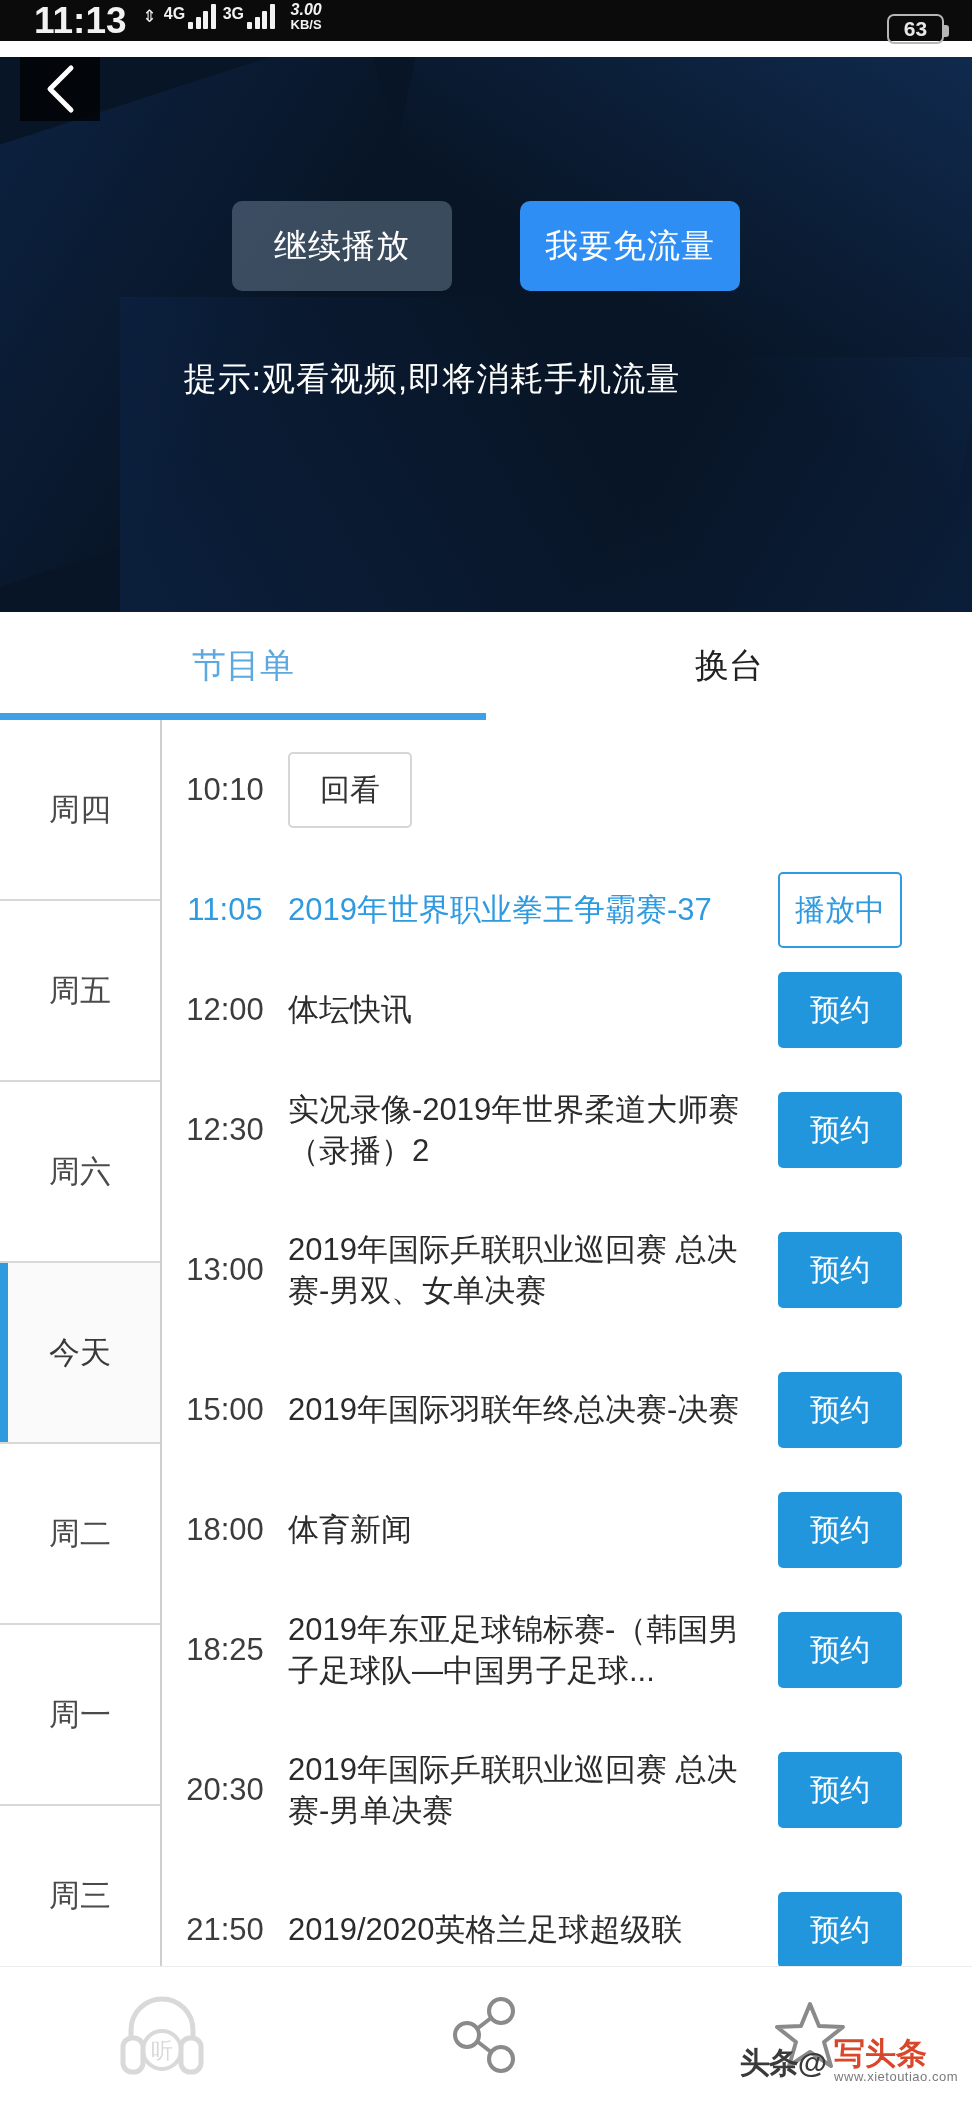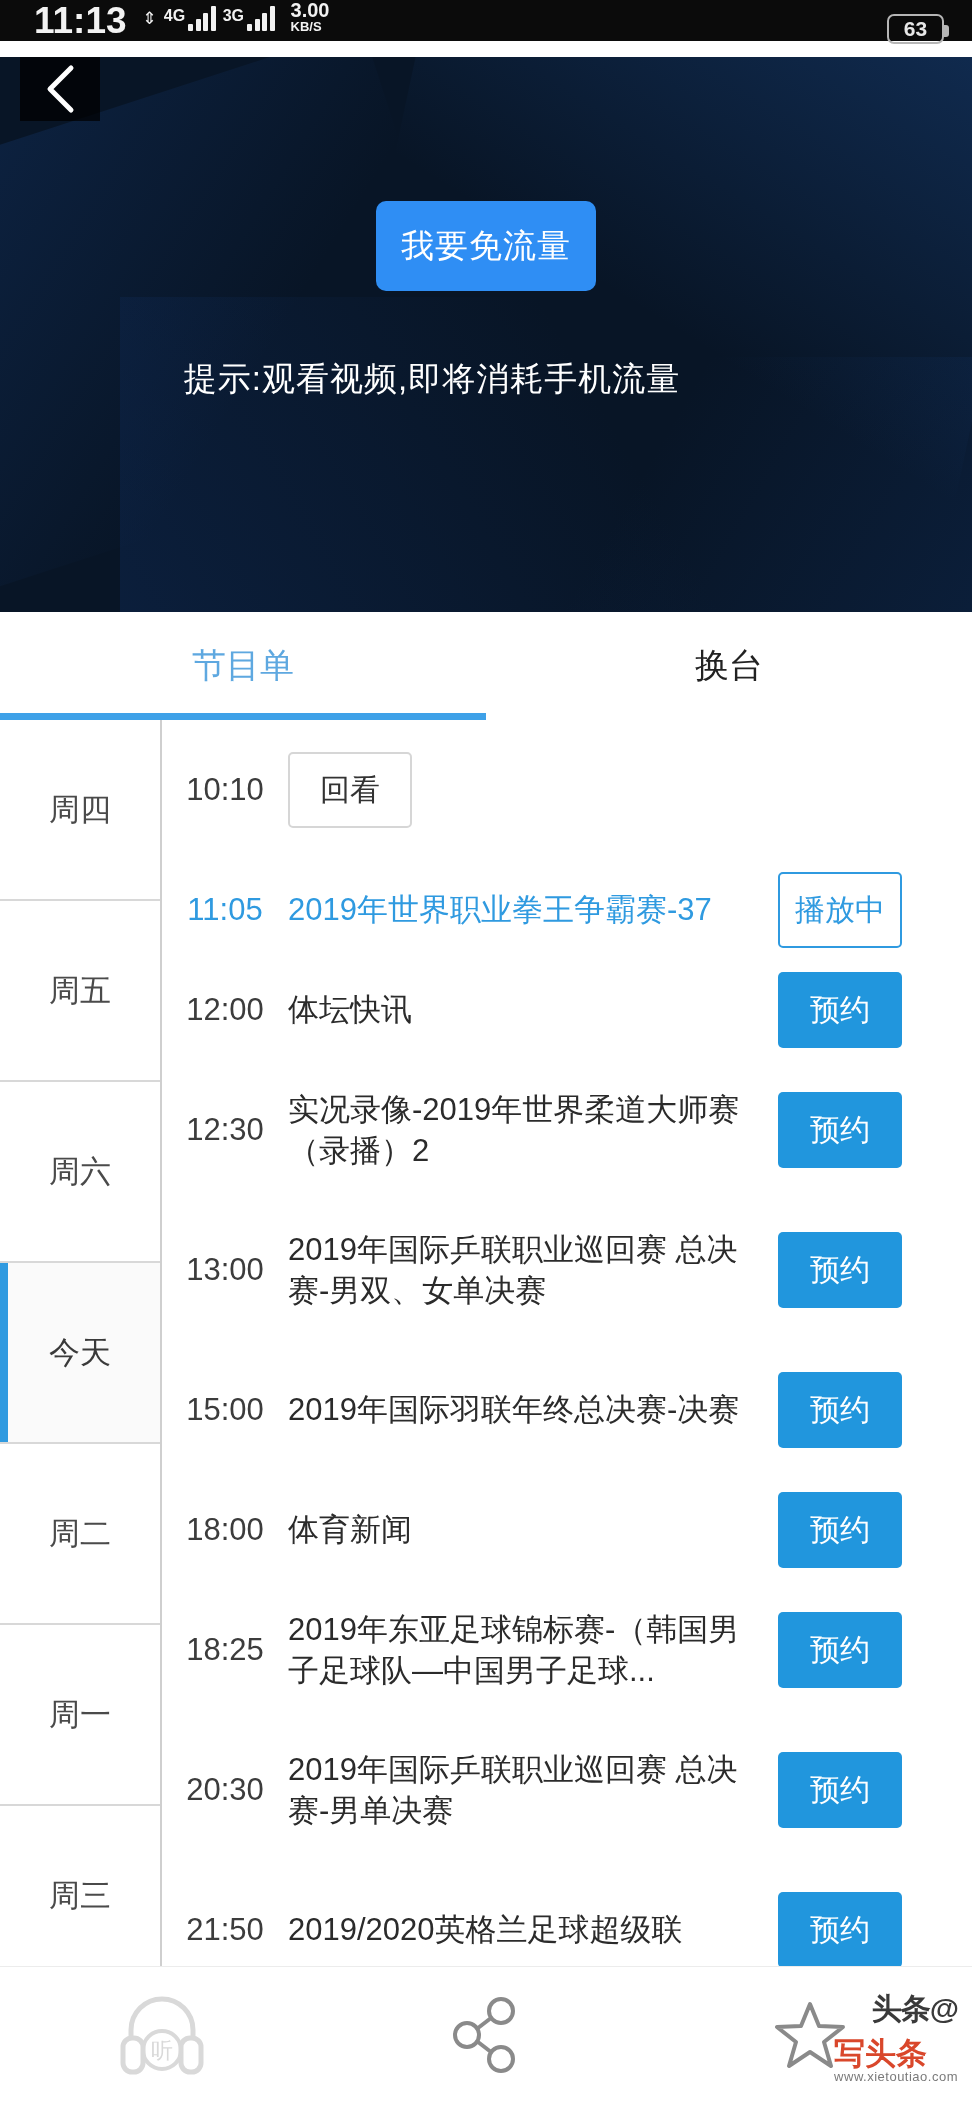--- a/index.html
+++ b/index.html
@@ -22,21 +22,21 @@
   .sb-arrows{ font-size:17px; line-height:17px; margin-bottom:14px;}
   .netgrp{ display:flex; align-items:flex-end; gap:3px; }
   .nettag{ font-size:16px; font-weight:700; line-height:14px; margin-bottom:18px; position:relative;}
   .bars{ display:flex; align-items:flex-end; gap:2.5px; height:26px; margin-bottom:10px;}
   .bars i{ display:block; width:5px; background:#f2f2f2; border-radius:1px; }
   .bars i:nth-child(1){ height:7px; }
   .bars i:nth-child(2){ height:12px; }
   .bars i:nth-child(3){ height:18px; }
   .bars i:nth-child(4){ height:25px; }
   .kbs{ margin-left:9px; margin-bottom:8px; line-height:1.0; }
-  .kbs .n{ font-size:20px; font-weight:600; display:block; }
+  .kbs .n{ font-size:16px; font-weight:600; display:block;font-style:italic; }
   .kbs .u{ font-size:13px; font-weight:700; display:block; }
   .sb-battery{
     position:absolute; right:28px; top:14px;
     width:57px; height:30px; border:2px solid #b6b6b6; border-radius:7px;
     display:flex; align-items:center; justify-content:center;
   }
   .sb-battery span{ font-size:21px; font-weight:600; color:#e8e8e8; }
   .sb-battery::after{
     content:""; position:absolute; right:-7px; top:9px;
     width:5px; height:12px; background:#b6b6b6; border-radius:0 3px 3px 0;
@@ -155,21 +155,21 @@
 
   
   .bottombar{
     position:absolute; left:0; bottom:0; width:972px; height:140px;
     background:#ffffff; display:flex; align-items:center;
     border-top:1px solid #ececec;
   }
   .bb-item{ flex:1; display:flex; align-items:center; justify-content:center; }
   .watermark{
     position:absolute; right:14px; bottom:22px;
-    display:flex; align-items:flex-end; gap:8px;flex-direction:column;
+    display:flex; align-items:flex-end; gap:8px;
   }
   .wm-left{ font-size:30px; color:#3a3a3a; font-weight:700; letter-spacing:-1px;}
   .wm-right{ display:flex; flex-direction:column; align-items:flex-start; }
   .wm-brand{ font-size:31px; color:#d9472b; font-weight:700; line-height:1; }
   .wm-url{ font-size:13px; color:#7a7a7a; letter-spacing:.5px; }
 </style>
 </head>
 <body>
 
 <div id="app">
@@ -214,20 +214,21 @@
 
     <div class="backbtn">
       <span>
         <svg width="34" height="52" viewBox="0 0 34 52">
           <polyline points="28,5 7,26 28,47" fill="none" stroke="#ffffff" stroke-width="5" stroke-linecap="round" stroke-linejoin="round"></polyline>
         </svg>
       </span>
     </div>
 
     <div class="ovl-buttons">
+      <div class="ovl-btn ghost">继续播放</div>
       <div class="ovl-btn primary">我要免流量</div>
     </div>
 
     <div class="ovl-tip">提示:观看视频,即将消耗手机流量</div>
   </div>
 
   <div class="tabs">
     <div class="tab active">节目单</div>
     <div class="tab">换台</div>
   </div>

